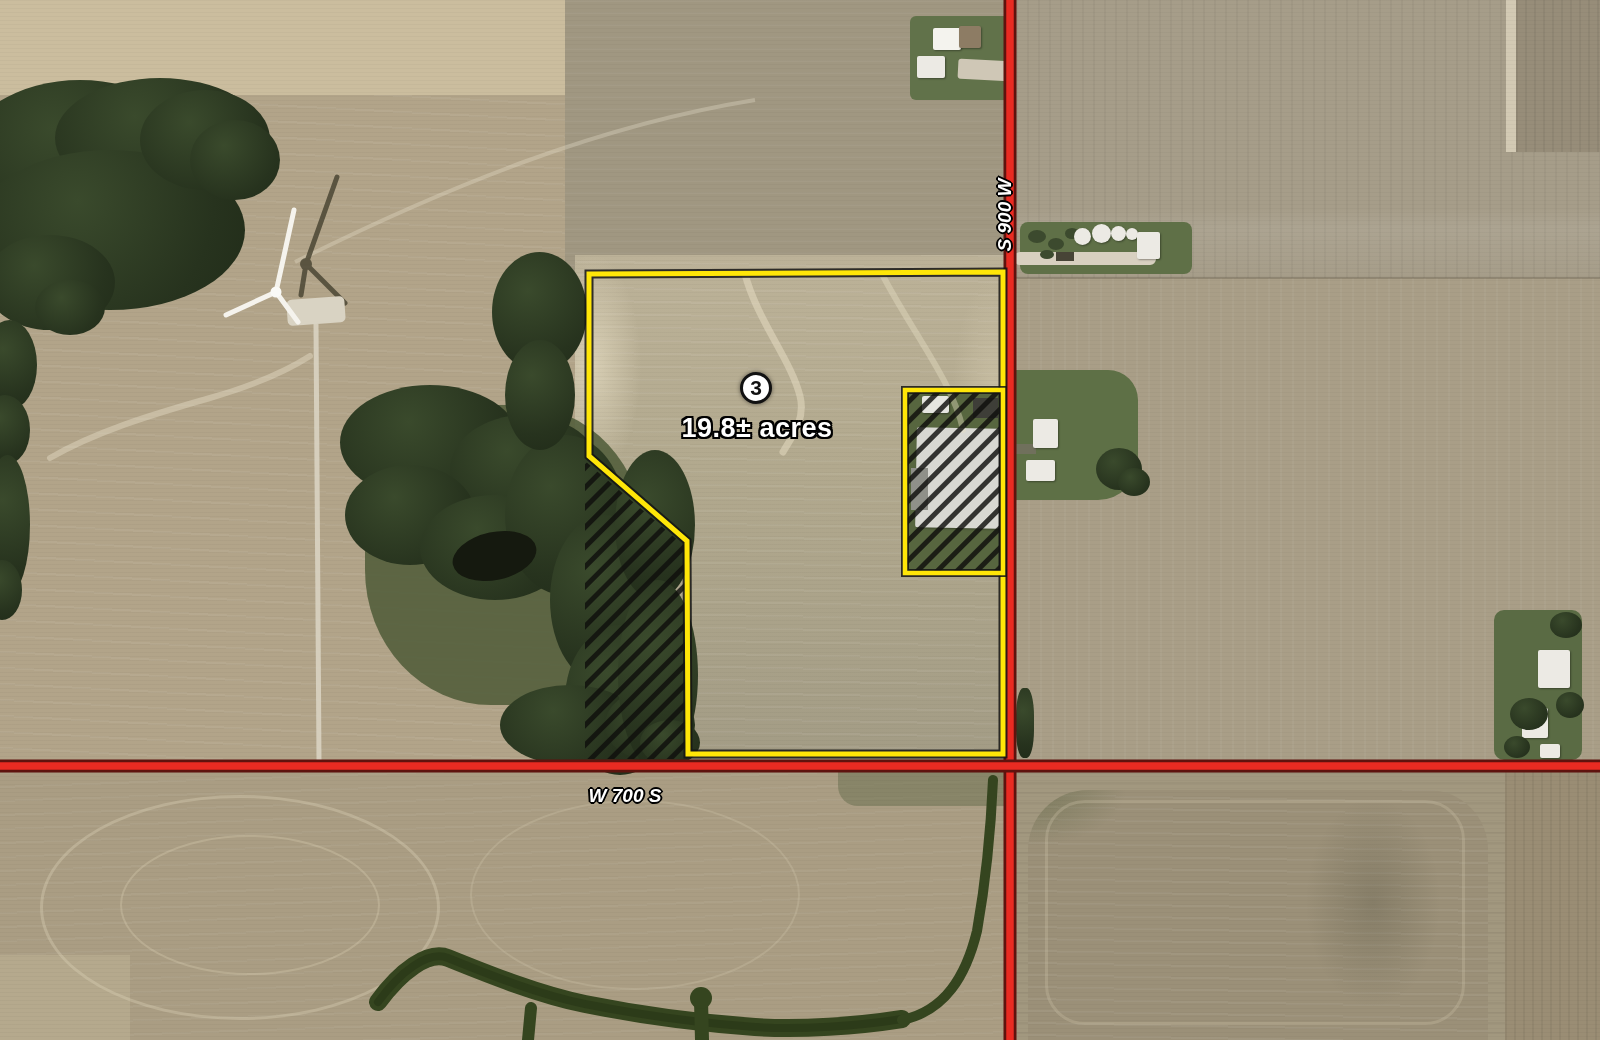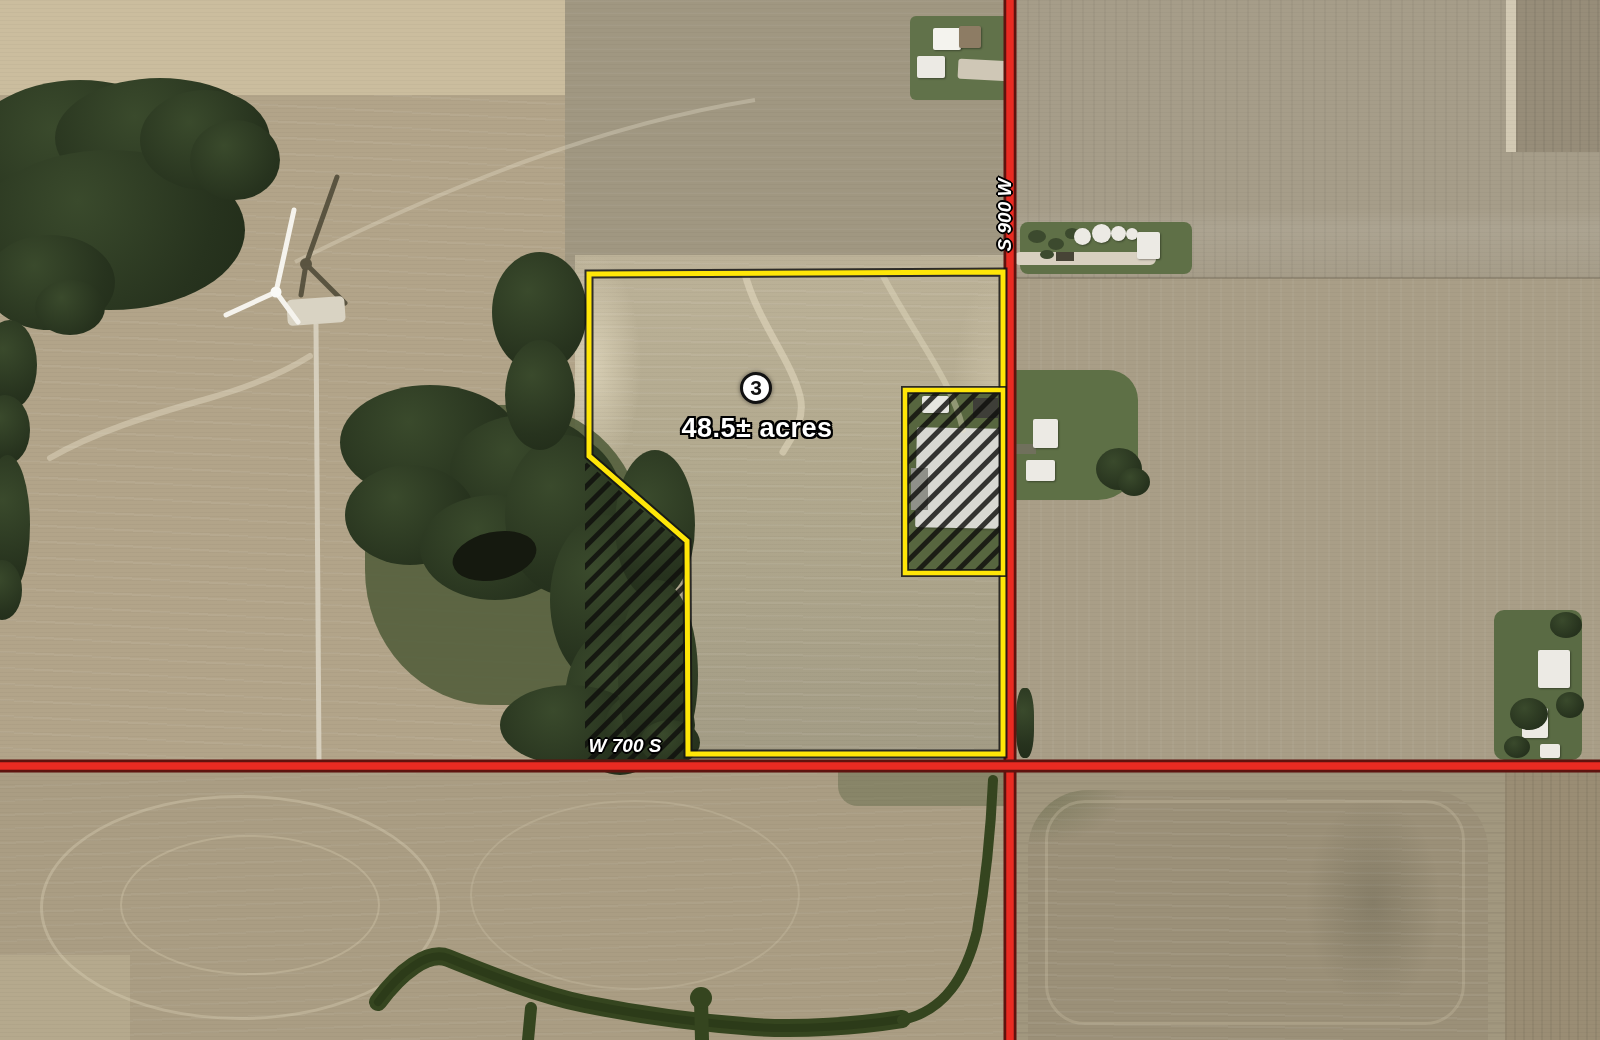--- a/index.html
+++ b/index.html
@@ -199,17 +199,17 @@
       <path d="M589,274 L1003,272 L1003,754 L688,754 L687,541 L589,456 Z" fill="none" stroke="#141414" stroke-width="9" opacity=".85"></path>
       <path d="M589,274 L1003,272 L1003,754 L688,754 L687,541 L589,456 Z" fill="none" stroke="#ffe608" stroke-width="5"></path>
       <rect x="905" y="390" width="98" height="183" fill="none" stroke="#141414" stroke-width="8" opacity=".85"></rect>
       <rect x="905" y="390" width="98" height="183" fill="none" stroke="#ffe608" stroke-width="4.5"></rect>
     </g>
   </svg>
 
   <div class="badge" style="left:756px;top:388px;">
     <span style="position:static;">3</span>
   </div>
-  <div class="acreage" style="left:757px;top:428px;">48.5± acres</div>
-  <div class="lbl" style="left:611px;top:746px;padding-left:28px;">W 700 S</div>
+  <div class="acreage" style="left:757px;top:428px;">19.8± acres</div>
+  <div class="lbl" style="left:611px;top:796px;padding-left:28px;">W 700 S</div>
   <div class="lbl vert" style="left:1005px;top:215px;">S 900 W</div>
 
 </div>
 
 </body></html>

